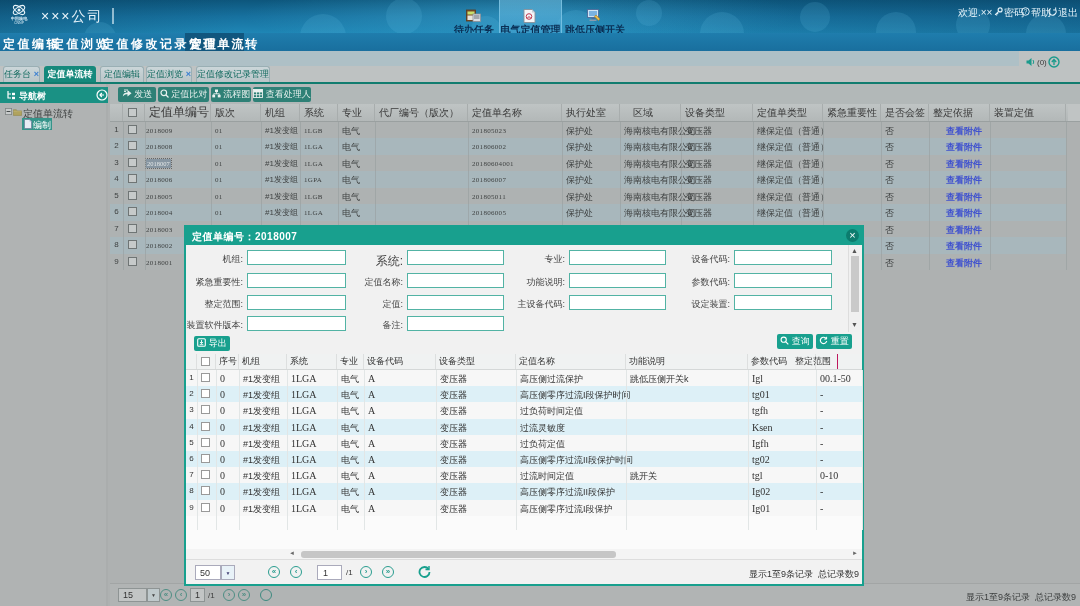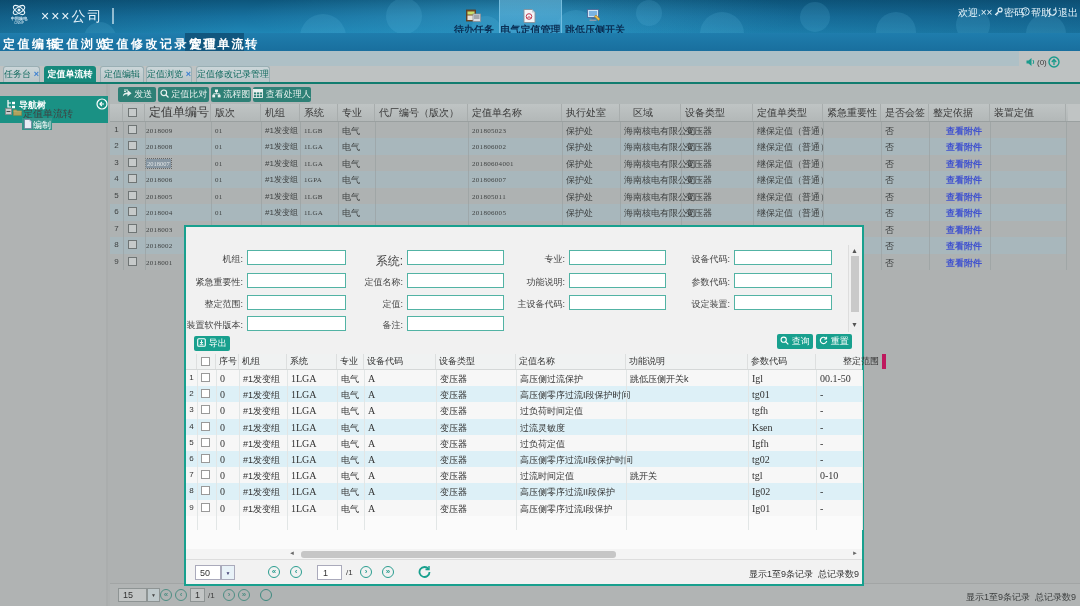--- a/index.html
+++ b/index.html
@@ -91,21 +91,21 @@
         <path d="M7 3q1.5 2 0 4" fill="none" stroke="#1a9a8c" stroke-width="1"></path>
       </svg>
 <div class="abs" style="left:1037px;top:7px;font-size:8px;color:#3c3c3c;">(0)</div>
 <svg class="abs" style="left:1048px;top:5px" width="12" height="12" viewBox="0 0 12 12">
         <circle cx="6" cy="6" r="5" fill="none" stroke="#1a9a8c" stroke-width="1.4"></circle>
         <path d="M6 9V4M3.8 6L6 3.5L8.2 6" fill="none" stroke="#1a9a8c" stroke-width="1.3"></path>
       </svg>
 </div>
 <div class="abs" style="left:0;top:82px;width:1080px;height:2px;background:#117c6f;"></div>
 <div class="abs" style="left:0;top:84px;width:108px;height:522px;background:#b0b3b3;border-right:2px solid #aaadad;">
-<div class="abs" style="left:0;top:12px;width:108px;height:27px;background:#1a9184;">
+<div class="abs" style="left:0;top:3px;width:108px;height:16px;background:#1a9184;">
 <svg class="abs" style="left:6px;top:3px" width="10" height="10" viewBox="0 0 10 10">
           <path d="M2 1v7h3M2 4h3" stroke="#fff" stroke-width="1.2" fill="none"></path>
           <rect x="6" y="2.8" width="3" height="2.4" fill="#fff"></rect>
           <rect x="6" y="6.8" width="3" height="2.4" fill="#fff"></rect>
         </svg>
 <div class="abs" style="left:19px;top:3px;font-size:9px;font-weight:bold;color:#fff;">导航树</div>
 <svg class="abs" style="left:96px;top:2px" width="12" height="12" viewBox="0 0 12 12">
           <circle cx="6" cy="6" r="5" fill="none" stroke="#fff" stroke-width="1.2"></circle>
           <path d="M8 6H4M5.8 4L4 6l1.8 2" fill="none" stroke="#fff" stroke-width="1.2"></path>
         </svg>
@@ -338,20 +338,24 @@
 <div class="abs" style="left:50px;top:5px;width:12px;height:12px;border:1.3px solid #4e8e84;border-radius:50%;color:#4e8e84;font-size:8px;line-height:10px;text-align:center;font-weight:bold;">«</div>
 <div class="abs" style="left:65px;top:5px;width:12px;height:12px;border:1.3px solid #4e8e84;border-radius:50%;color:#4e8e84;font-size:8px;line-height:10px;text-align:center;font-weight:bold;">‹</div>
 <div class="abs" style="left:80px;top:4px;width:15px;height:14px;background:#c2c5c5;border:1px solid #8e9494;font-size:9px;line-height:13px;color:#333;text-align:center;">1</div>
       <div class="abs" style="left:98px;top:7px;font-size:8px;color:#3c3c3c;">/1</div>
       <div class="abs" style="left:113px;top:5px;width:12px;height:12px;border:1.3px solid #4e8e84;border-radius:50%;color:#4e8e84;font-size:8px;line-height:10px;text-align:center;font-weight:bold;">›</div>
 <div class="abs" style="left:128px;top:5px;width:12px;height:12px;border:1.3px solid #4e8e84;border-radius:50%;color:#4e8e84;font-size:8px;line-height:10px;text-align:center;font-weight:bold;">»</div>
 <div class="abs" style="left:150px;top:5px;width:12px;height:12px;border:1.6px solid #3e8a80;border-radius:50%;"></div>
       <div class="abs" style="right:4px;top:7px;font-size:9px;color:#3c3f3f;">显示1至9条记录&nbsp;&nbsp;总记录数9</div>
     </div>
 <div class="abs" style="left:184px;top:225px;width:680px;height:361px;background:#f1f1f1;border:2px solid #18a08e;">
+<div class="abs" style="left:0;top:0;width:676px;height:18px;background:#18a08e;">
+<div class="abs" style="left:6px;top:3px;font-size:10px;font-weight:bold;color:#fff;letter-spacing:0.5px;">定值单编号：2018007</div>
+<div class="abs" style="left:660px;top:2px;width:13px;height:13px;border-radius:50%;background:#0c7c6e;color:#fff;font-size:11px;line-height:12px;text-align:center;">×</div>
+</div>
 <div class="abs" style="left:0;top:18px;width:676px;height:87px;background:#f1f1f1;overflow:hidden;">
 <div class="abs" style="left:-23px;top:8px;width:80px;text-align:right;font-size:9px;color:#444;">机组:</div>
 <div class="abs" style="left:61px;top:5px;width:99px;height:15px;background:#fff;border:1px solid #52b3a4;"></div>
 <div class="abs" style="left:137px;top:8px;width:80px;text-align:right;font-size:12px;color:#444;">系统:</div>
 <div class="abs" style="left:221px;top:5px;width:97px;height:15px;background:#fff;border:1px solid #52b3a4;"></div>
 <div class="abs" style="left:299px;top:8px;width:80px;text-align:right;font-size:9px;color:#444;">专业:</div>
 <div class="abs" style="left:383px;top:5px;width:97px;height:15px;background:#fff;border:1px solid #52b3a4;"></div>
 <div class="abs" style="left:464px;top:8px;width:80px;text-align:right;font-size:9px;color:#444;">设备代码:</div>
 <div class="abs" style="left:548px;top:5px;width:98px;height:15px;background:#fff;border:1px solid #52b3a4;"></div>
 <div class="abs" style="left:-23px;top:30.5px;width:80px;text-align:right;font-size:9px;color:#444;">紧急重要性:</div>
@@ -401,21 +405,21 @@
         </div>
 <div class="abs" style="left:30px;top:0;width:23px;height:15px;border-right:1px solid #dddfdf;font-size:9px;color:#333;line-height:15px;padding-left:3px;white-space:nowrap;overflow:hidden;">序号</div>
 <div class="abs" style="left:53px;top:0;width:48px;height:15px;border-right:1px solid #dddfdf;font-size:9px;color:#333;line-height:15px;padding-left:3px;white-space:nowrap;overflow:hidden;">机组</div>
 <div class="abs" style="left:101px;top:0;width:50px;height:15px;border-right:1px solid #dddfdf;font-size:9px;color:#333;line-height:15px;padding-left:3px;white-space:nowrap;overflow:hidden;">系统</div>
 <div class="abs" style="left:151px;top:0;width:27px;height:15px;border-right:1px solid #dddfdf;font-size:9px;color:#333;line-height:15px;padding-left:3px;white-space:nowrap;overflow:hidden;">专业</div>
 <div class="abs" style="left:178px;top:0;width:72px;height:15px;border-right:1px solid #dddfdf;font-size:9px;color:#333;line-height:15px;padding-left:3px;white-space:nowrap;overflow:hidden;">设备代码</div>
 <div class="abs" style="left:250px;top:0;width:80px;height:15px;border-right:1px solid #dddfdf;font-size:9px;color:#333;line-height:15px;padding-left:3px;white-space:nowrap;overflow:hidden;">设备类型</div>
 <div class="abs" style="left:330px;top:0;width:110px;height:15px;border-right:1px solid #dddfdf;font-size:9px;color:#333;line-height:15px;padding-left:3px;white-space:nowrap;overflow:hidden;">定值名称</div>
 <div class="abs" style="left:440px;top:0;width:122px;height:15px;border-right:1px solid #dddfdf;font-size:9px;color:#333;line-height:15px;padding-left:3px;white-space:nowrap;overflow:hidden;">功能说明</div>
 <div class="abs" style="left:562px;top:0;width:68px;height:15px;border-right:1px solid #dddfdf;font-size:9px;color:#333;line-height:15px;padding-left:3px;white-space:nowrap;overflow:hidden;">参数代码</div>
-<div class="abs" style="left:654px;top:0;width:46px;height:15px;border-right:4px solid #be185d;font-size:9px;color:#333;line-height:15px;padding-left:3px;white-space:nowrap;overflow:hidden;">整定范围</div>
+<div class="abs" style="left:606px;top:0;width:46px;height:15px;border-right:1px solid #be185d;font-size:9px;color:#333;line-height:15px;padding-left:3px;white-space:nowrap;overflow:hidden;">整定范围</div>
 </div>
 <div class="abs" style="left:0;top:143.0px;width:676px;height:16.2px;background:#f7f7f7;">
 <div class="abs" style="left:0;top:0;width:11px;height:100%;font-size:8px;color:#333;text-align:center;line-height:16px;">1</div>
 <div class="abs" style="left:15px;top:3px;width:9px;height:9px;border:1px solid #999;background:#fff;"></div>
 <div class="abs ser" style="left:34px;top:3px;font-size:10px;color:#333;white-space:nowrap;">0</div>
 <div class="abs" style="left:57px;top:3px;font-size:9px;color:#333;white-space:nowrap;">#1发变组</div>
 <div class="abs ser" style="left:105px;top:3px;font-size:10px;color:#333;white-space:nowrap;">1LGA</div>
 <div class="abs" style="left:155px;top:3px;font-size:9px;color:#333;white-space:nowrap;">电气</div>
 <div class="abs ser" style="left:182px;top:3px;font-size:10px;color:#333;white-space:nowrap;">A</div>
 <div class="abs" style="left:254px;top:3px;font-size:9px;color:#333;white-space:nowrap;">变压器</div>

